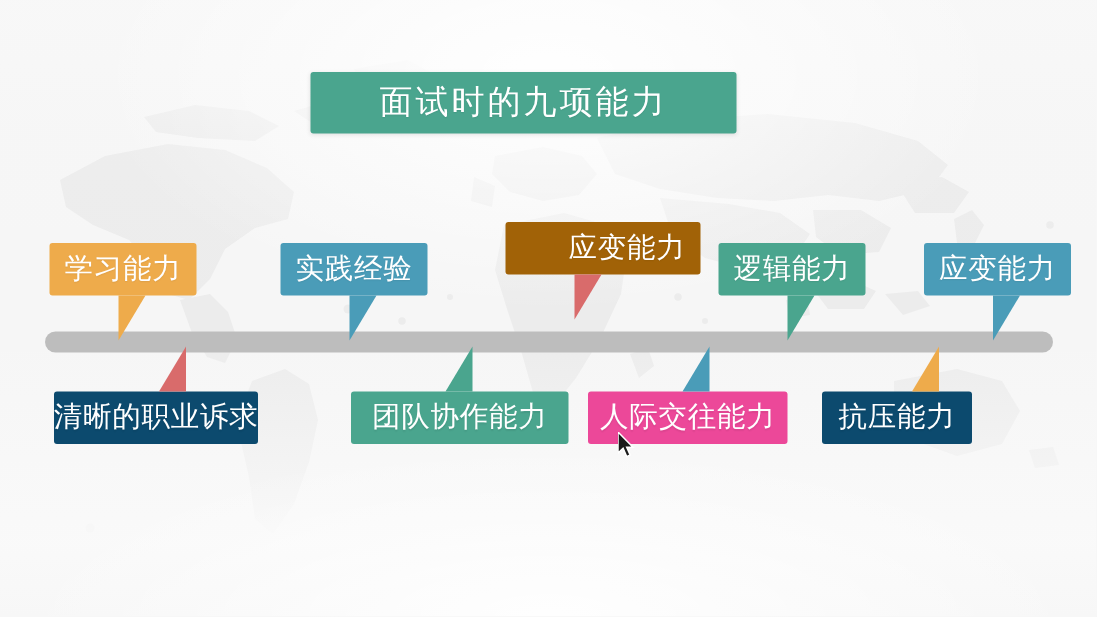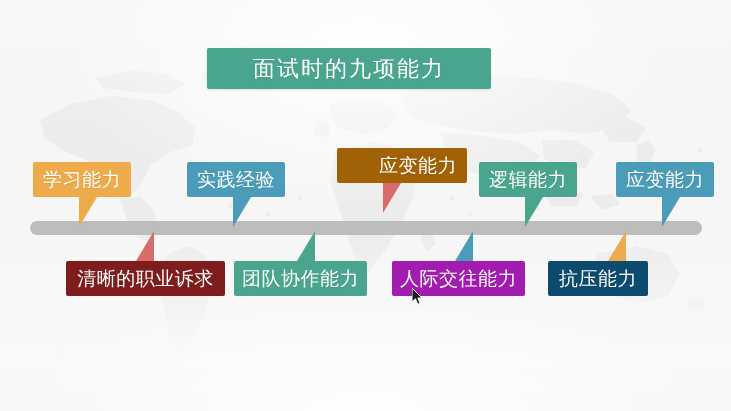--- a/index.html
+++ b/index.html
@@ -193,29 +193,29 @@
       <div class="callout top" style="left: 479px; top: 162px; width: 98px; background: rgb(74, 165, 142);">
         <span class="label">逻辑能力</span>
         <span class="tail" style="left: 46px; border-width: 30px 18px 0px 0px; border-color: rgb(74, 165, 142) transparent transparent;"></span>
       </div>
       <div class="callout top" style="left: 616px; top: 162px; width: 98px; background: rgb(74, 156, 184);">
         <span class="label">应变能力</span>
         <span class="tail" style="left: 46px; border-width: 30px 18px 0px 0px; border-color: rgb(74, 156, 184) transparent transparent;"></span>
       </div>
     </div>
   <div id="callouts-bottom">
-      <div class="callout bottom" style="left: 66px; top: 261px; width: 159px; background: #7f1d1d;">
+      <div class="callout bottom" style="left: 36px; top: 261px; width: 136px; background: #0c4a6e;">
         <span class="label">清晰的职业诉求</span>
         <span class="tail" style="left: 70px; border-width: 0px 0px 30px 18px; border-color: transparent transparent rgb(217, 107, 107);"></span>
       </div>
-      <div class="callout bottom" style="left: 234px; top: 261px; width: 133px; background: rgb(74, 165, 142);">
+      <div class="callout bottom" style="left: 234px; top: 261px; width: 145px; background: rgb(74, 165, 142);">
         <span class="label">团队协作能力</span>
         <span class="tail" style="left: 63px; border-width: 0px 0px 30px 18px; border-color: transparent transparent rgb(74, 165, 142);"></span>
       </div>
-      <div class="callout bottom" style="left: 392px; top: 261px; width: 133px; background: #a21caf;">
+      <div class="callout bottom" style="left: 392px; top: 261px; width: 133px; background: #ec4899;">
         <span class="label">人际交往能力</span>
         <span class="tail" style="left: 63px; border-width: 0px 0px 30px 18px; border-color: transparent transparent rgb(74, 156, 184);"></span>
       </div>
       <div class="callout bottom" style="left: 548px; top: 261px; width: 100px; background: #0c4a6e;">
         <span class="label">抗压能力</span>
         <span class="tail" style="left: 60px; border-width: 0px 0px 30px 18px; border-color: transparent transparent rgb(238, 171, 75);"></span>
       </div>
     </div>
 
   <svg id="mouse-cursor" viewBox="0 0 12 18" style="left: 412px; top: 288px;">

